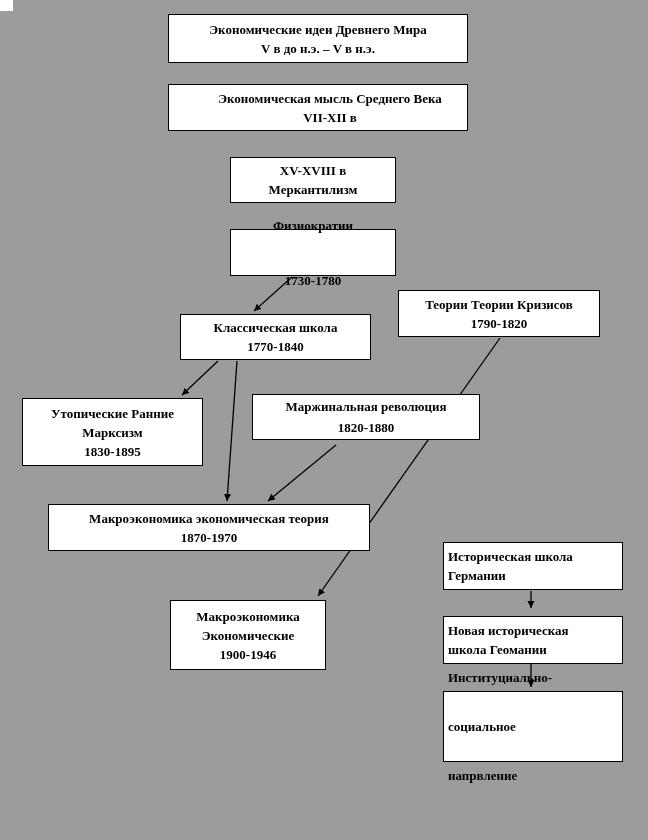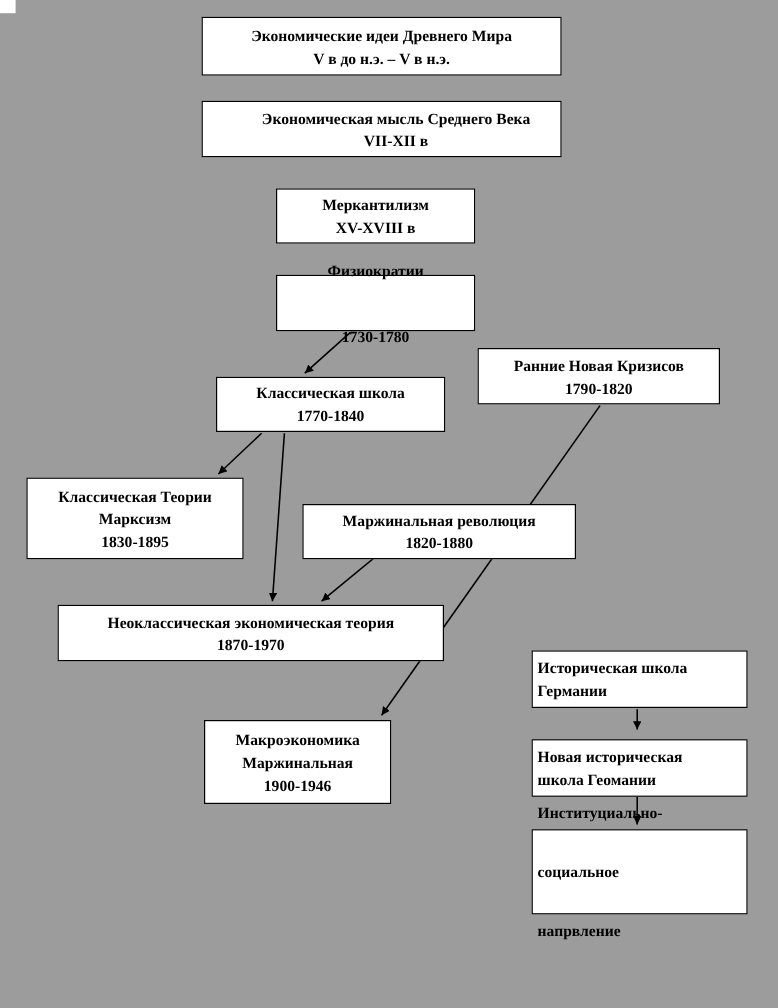--- a/index.html
+++ b/index.html
@@ -59,63 +59,63 @@
     <div>Экономические идеи Древнего Мира</div>
     <div>V в до н.э. – V в н.э.</div>
   </div>
 
   <div class="node" style="left:168px; top:84px; width:300px; height:47px;padding-left:28px;">
     <div>Экономическая мысль Среднего Века</div>
     <div>VII-XII в</div>
   </div>
 
   <div class="node" style="left:230px; top:157px; width:166px; height:46px;">
+    <div>XV-XVIII в</div>
     <div>Меркантилизм</div>
-    <div>XV-XVIII в</div>
   </div>
 
   <div class="node" style="left:230px; top:229px; width:166px; height:47px;gap:36px;">
     <div>Физиократии</div>
     <div>1730-1780</div>
   </div>
 
   <div class="node" style="left:398px; top:290px; width:202px; height:47px;">
-    <div>Ранние Новая Кризисов</div>
+    <div>Теории Теории Кризисов</div>
     <div>1790-1820</div>
   </div>
 
   <div class="node" style="left:180px; top:314px; width:191px; height:46px;">
     <div>Классическая школа</div>
     <div>1770-1840</div>
   </div>
 
   <div class="node" style="left:22px; top:398px; width:181px; height:68px;">
-    <div>Классическая Теории</div>
+    <div>Утопические Ранние</div>
     <div>Марксизм</div>
     <div>1830-1895</div>
   </div>
 
-  <div class="node" style="left:252px; top:420px; width:228px; height:46px;">
+  <div class="node" style="left:252px; top:394px; width:228px; height:46px;justify-content:space-between;">
     <div>Маржинальная революция</div>
     <div>1820-1880</div>
   </div>
 
   <div class="node" style="left:48px; top:504px; width:322px; height:47px;">
-    <div>Неоклассическая экономическая теория</div>
+    <div>Макроэкономика экономическая теория</div>
     <div>1870-1970</div>
   </div>
 
   <div class="node align-left" style="left:443px; top:542px; width:180px; height:48px;">
     <div>Историческая школа</div>
     <div>Германии</div>
   </div>
 
   <div class="node" style="left:170px; top:600px; width:156px; height:70px;">
     <div>Макроэкономика</div>
-    <div>Маржинальная</div>
+    <div>Экономические</div>
     <div>1900-1946</div>
   </div>
 
   <div class="node align-left" style="left:443px; top:616px; width:180px; height:48px;">
     <div>Новая историческая</div>
     <div>школа Геомании</div>
   </div>
 
   <div class="node align-left" style="left:443px; top:691px; width:180px; height:71px;gap:30px;">
     <div>Институциально-</div>

